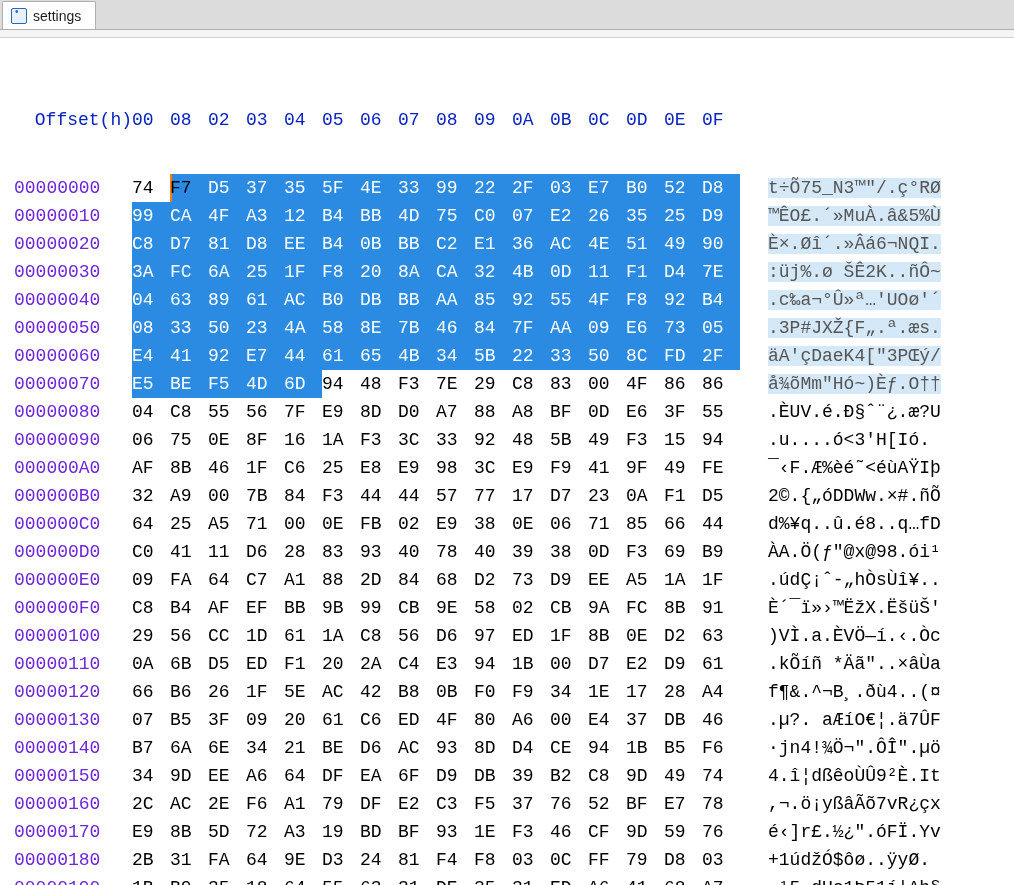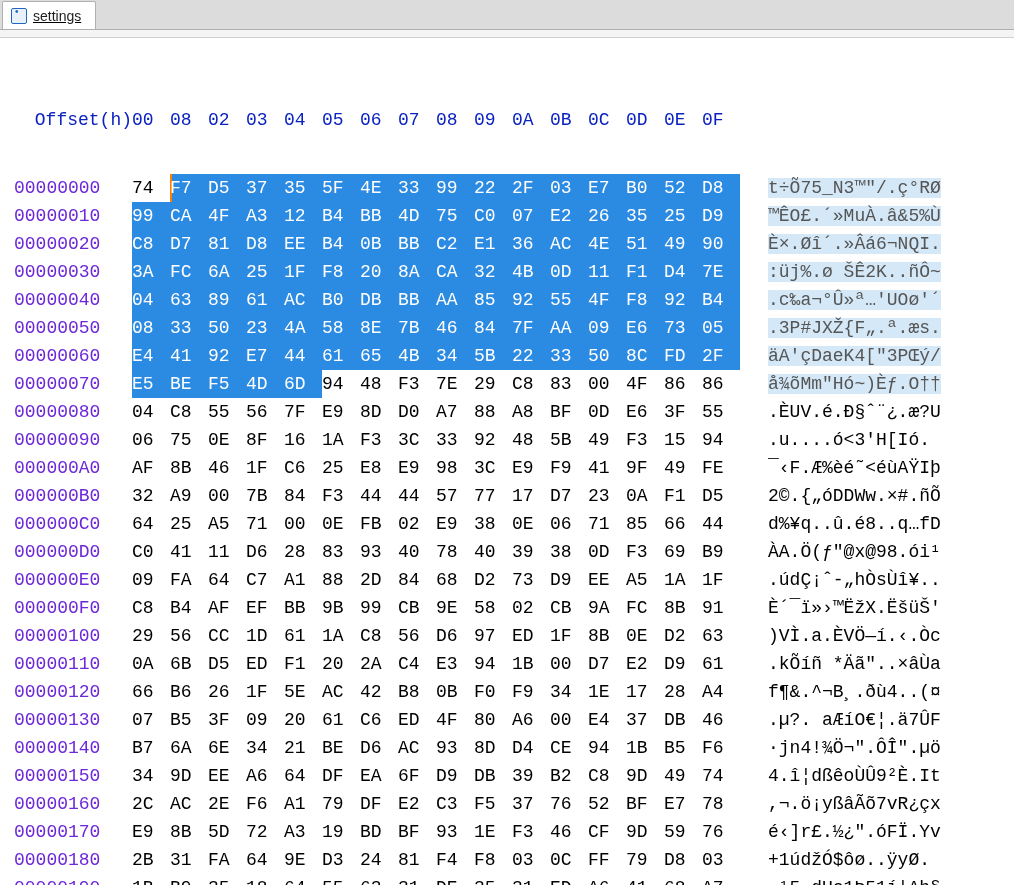--- a/index.html
+++ b/index.html
@@ -12,21 +12,20 @@
     overflow:hidden;
   }
 
   
   .tabbar {
     height:30px;
     background:#dcdcdc;
     border-bottom:1px solid #b0b0b0;
     display:flex;
     align-items:flex-end;
-    text-decoration:underline;
   }
   .tab {
     display:flex; align-items:center; gap:6px;
     height:28px;
     background:#fff;
     border:1px solid #b0b0b0;
     border-bottom:none;
     padding:0 14px 0 8px;
     margin-left:2px;
     border-top-left-radius:2px;
@@ -70,21 +69,21 @@
   .hex-col span {
     display:inline-block;
     width:38px;
   }
   .hex-col span.sel {
     background:#2b8ae2;
     color:#fff;
   }
   .hex-col span.cur {
     background:#2b8ae2;
-    color:#ffffff;
+    color:#000000;
     box-shadow: inset 2px 0 0 #ff8000;
   }
   .ascii-col { color:#000; }
   .ascii-col span.selpart { background:#d4e8f7; color:#555; }
 </style>
 </head>
 <body>
 
 <div class="tabbar">
   <div class="tab">

